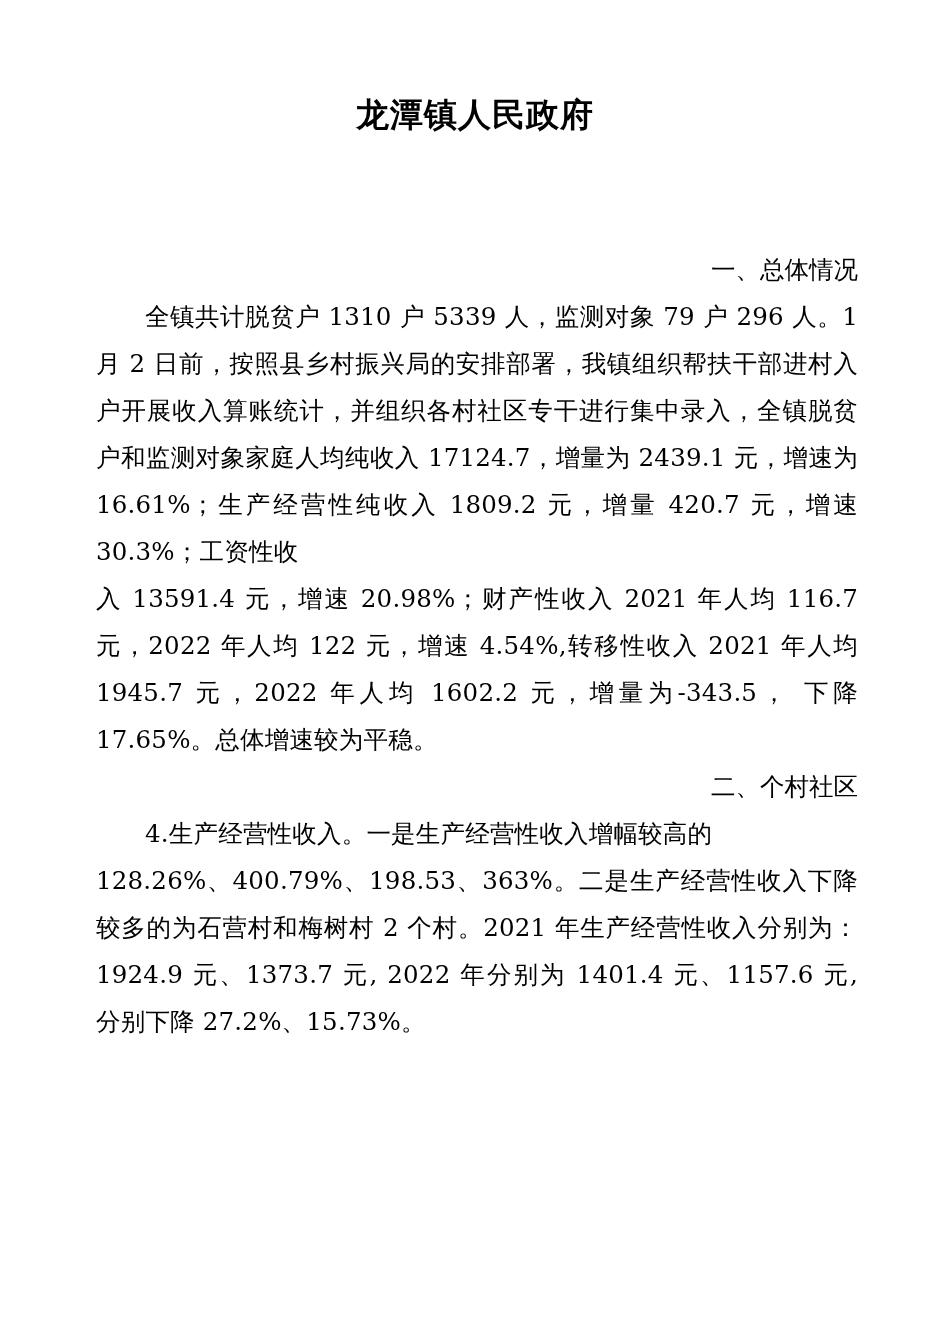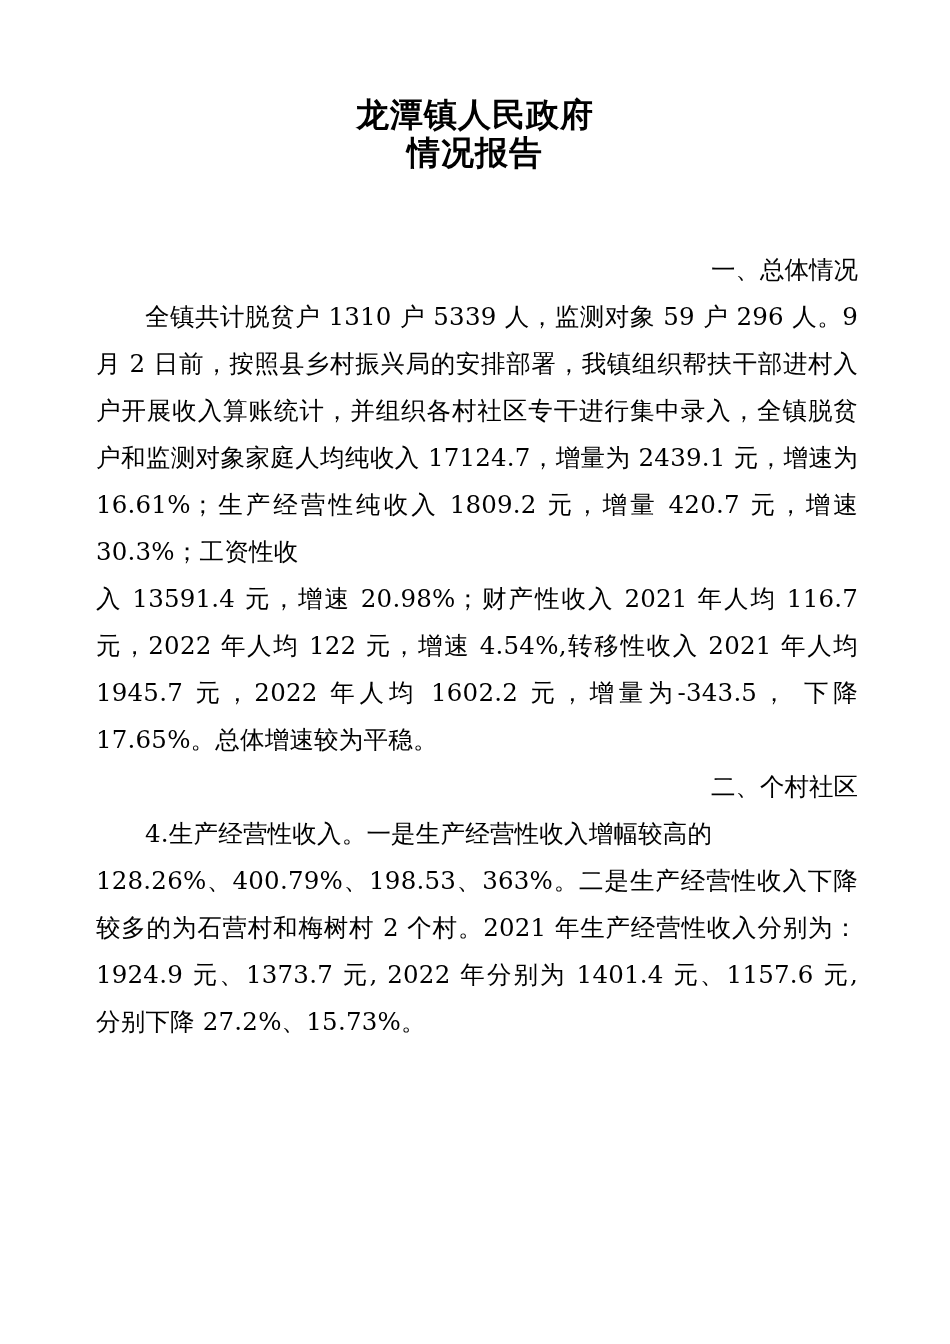--- a/index.html
+++ b/index.html
@@ -64,27 +64,26 @@
     text-align: right;
   }
 </style>
 </head>
 <body>
 
 <div class="page">
 
   <div class="doc-title">
     <span class="tline">龙潭镇人民政府</span>
-    <span class="tline">情况报告</span>
   </div>
 
   <div class="body-block">
 
     <p class="heading">一、总体情况</p>
-    <p class="para indent">全镇共计脱贫户 1310 户 5339 人，监测对象 59 户 296 人。9 月 2 日前，按照县乡村振兴局的安排部署，我镇组织帮扶干部进村入户开展收入算账统计，并组织各村社区专干进行集中录入，全镇脱贫户和监测对象家庭人均纯收入 17124.7，增量为 2439.1 元，增速为 16.61%；生产经营性纯收入 1809.2 元，增量 420.7 元，增速 30.3%；工资性收</p>
+    <p class="para indent">全镇共计脱贫户 1310 户 5339 人，监测对象 79 户 296 人。1 月 2 日前，按照县乡村振兴局的安排部署，我镇组织帮扶干部进村入户开展收入算账统计，并组织各村社区专干进行集中录入，全镇脱贫户和监测对象家庭人均纯收入 17124.7，增量为 2439.1 元，增速为 16.61%；生产经营性纯收入 1809.2 元，增量 420.7 元，增速 30.3%；工资性收</p>
     <p class="para">入 13591.4 元，增速 20.98%；财产性收入 2021 年人均 116.7 元，2022 年人均 122 元，增速 4.54%,转移性收入 2021 年人均 1945.7 元，2022 年人均 1602.2 元，增量为-343.5， 下降 17.65%。总体增速较为平稳。</p>
 
     <p class="heading">二、个村社区</p>
     <p class="para indent">4.生产经营性收入。一是生产经营性收入增幅较高的</p>
     <p class="para">128.26%、400.79%、198.53、363%。二是生产经营性收入下降较多的为石营村和梅树村 2 个村。2021 年生产经营性收入分别为：1924.9 元、1373.7 元, 2022 年分别为 1401.4 元、1157.6 元, 分别下降 27.2%、15.73%。</p>
 
   </div>
 
 </div>
 

